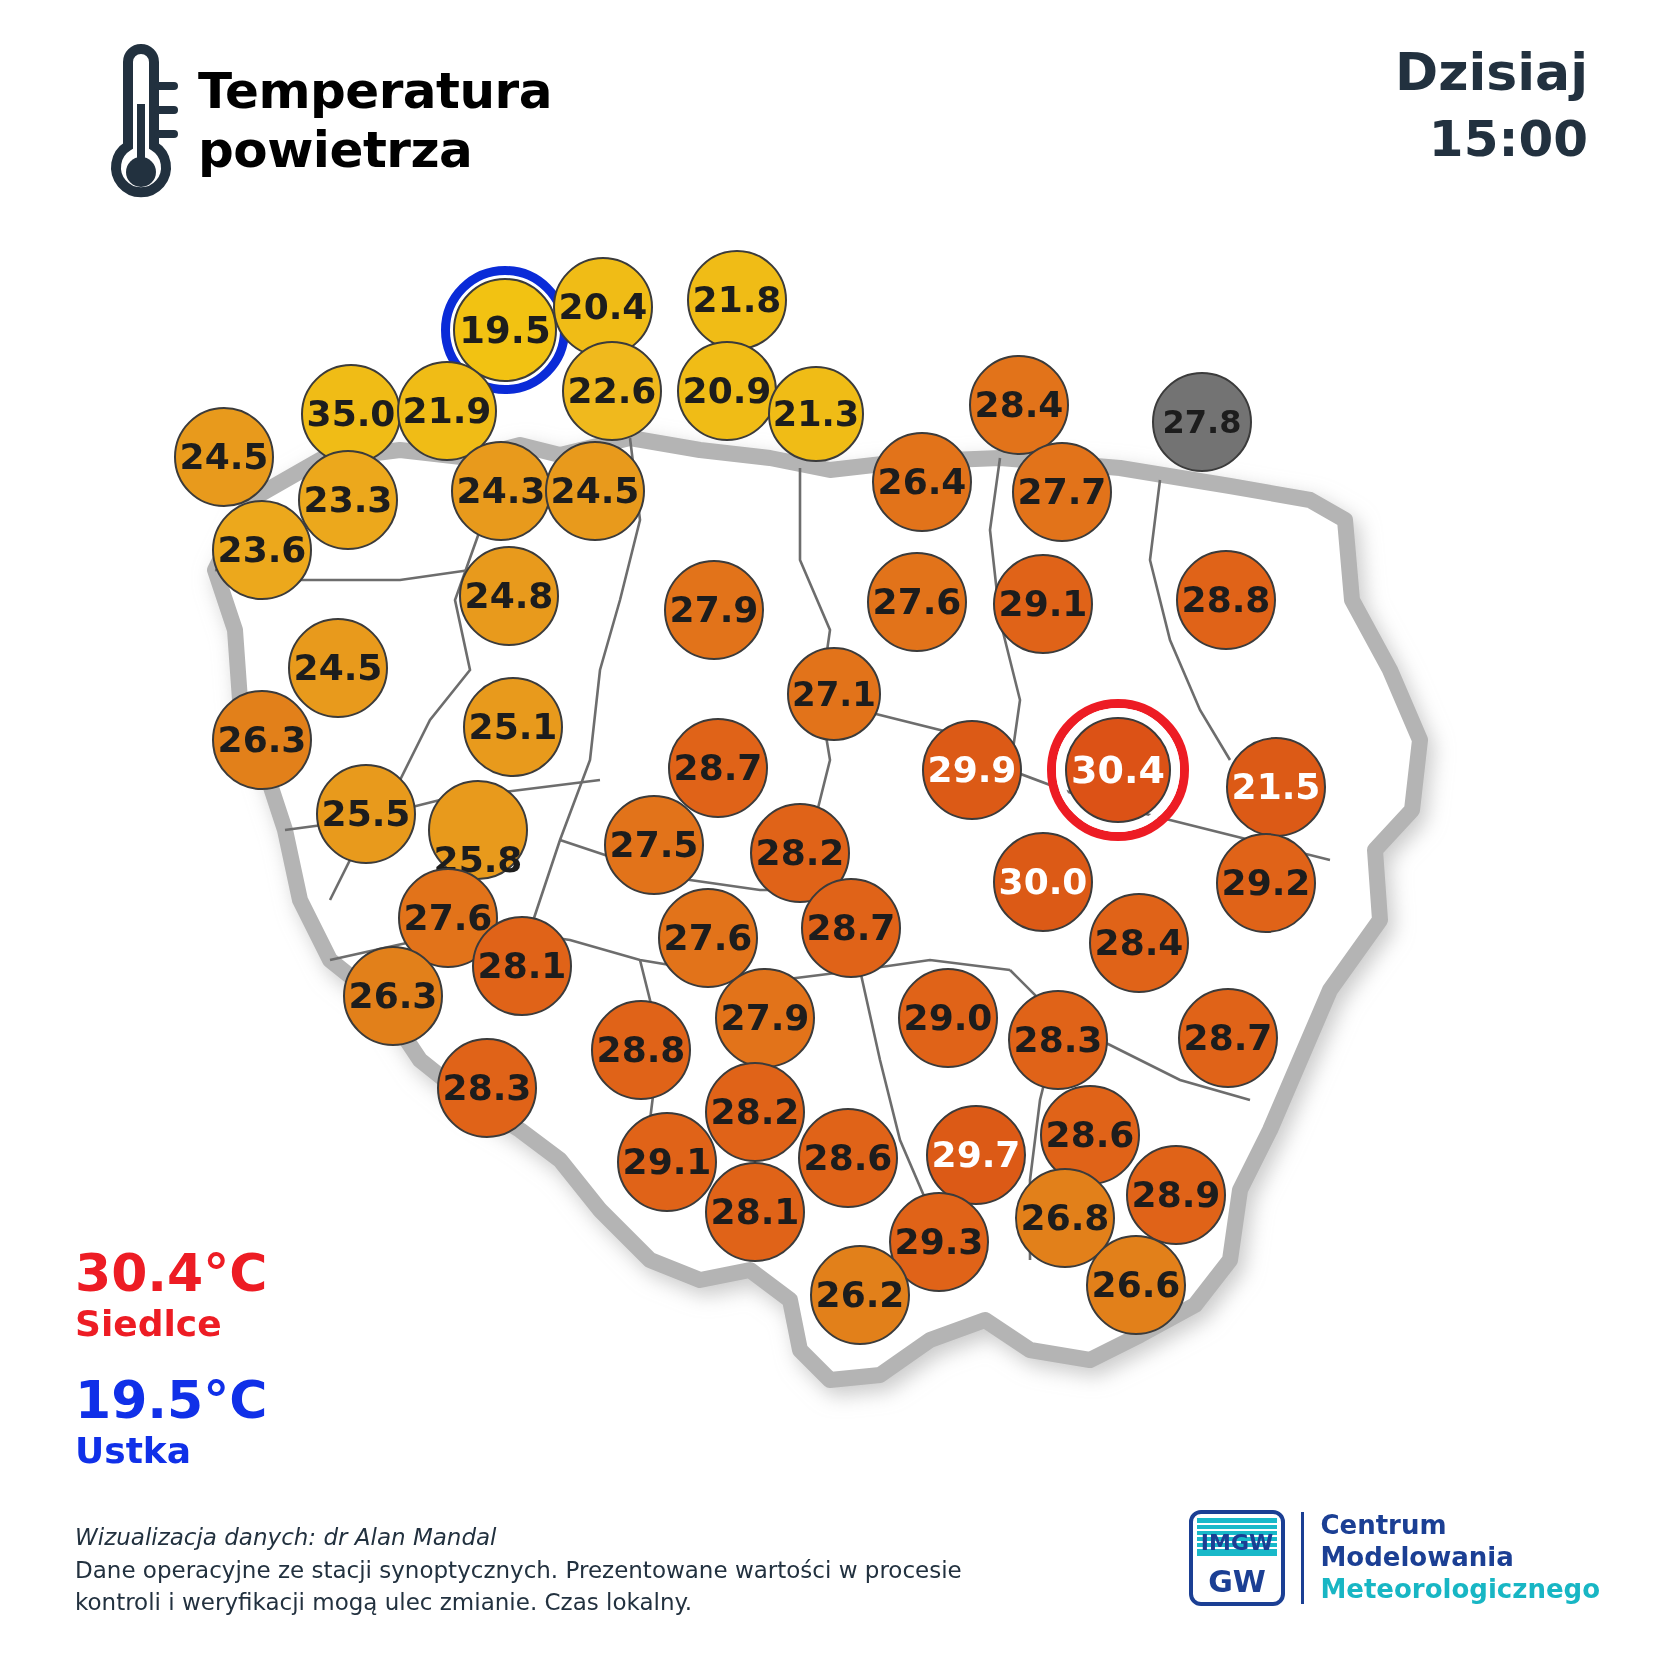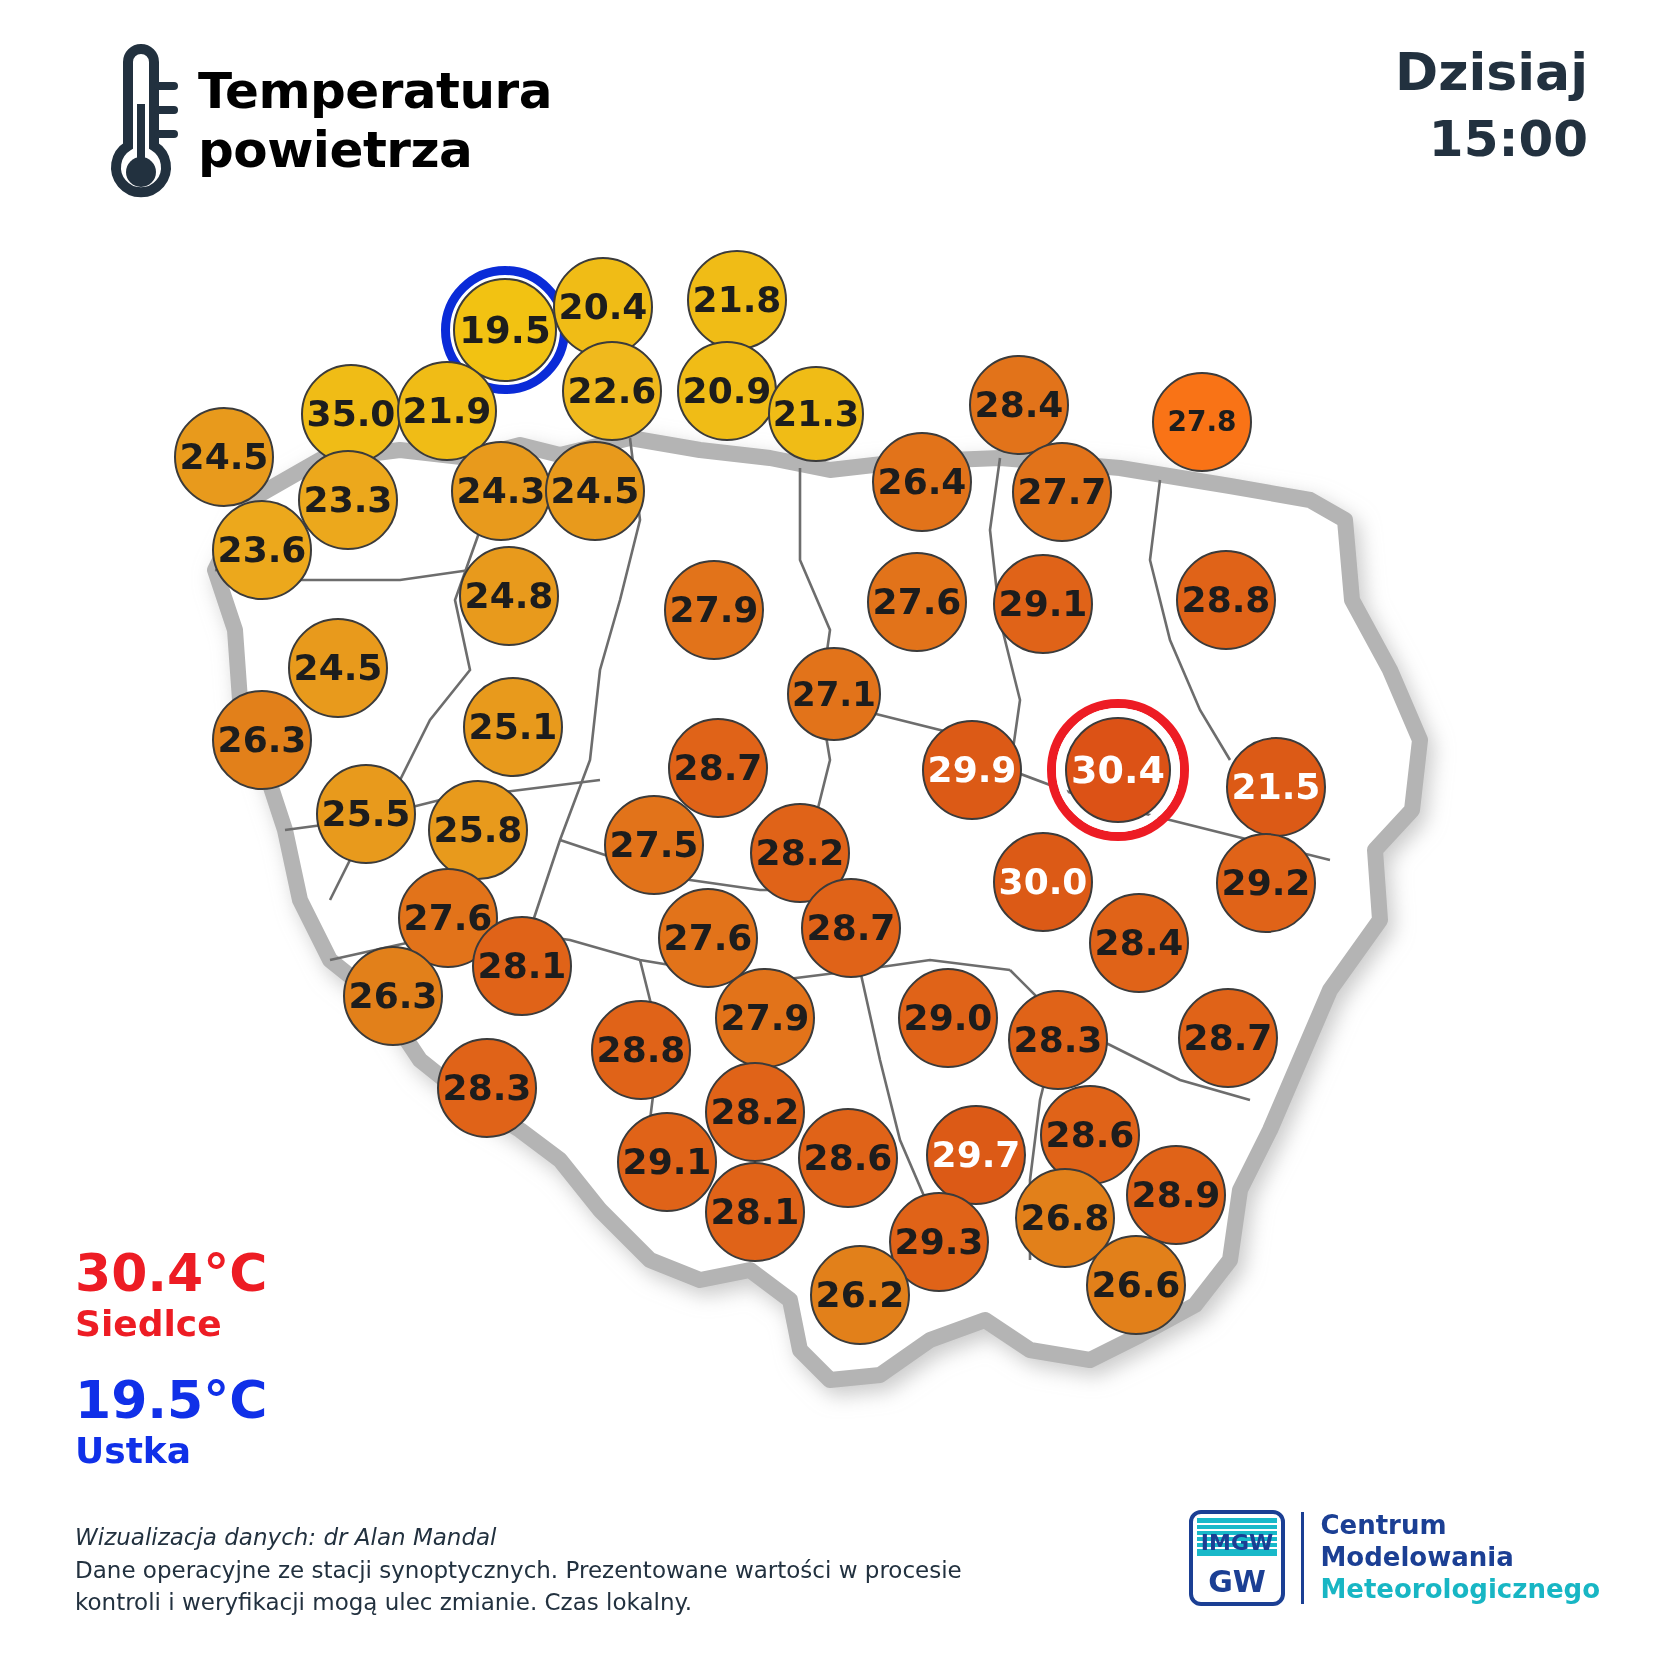--- a/index.html
+++ b/index.html
@@ -259,21 +259,21 @@
     </div>
     <div class="station" style="left: 397px; top: 161px; width: 100px; height: 100px; background: rgb(240, 188, 22); font-size: 36px; z-index: 5;">
       <span>21.9</span>
     </div>
     <div class="station" style="left: 768px; top: 166px; width: 96px; height: 96px; background: rgb(240, 188, 22); font-size: 35px; z-index: 5;">
       <span>21.3</span>
     </div>
     <div class="station" style="left: 969px; top: 155px; width: 100px; height: 100px; background: rgb(226, 115, 26); font-size: 36px; z-index: 5;">
       <span>28.4</span>
     </div>
-    <div class="station" style="left: 1152px; top: 172px; width: 100px; height: 100px; background: #f97316; font-size: 28px; z-index: 5; text-align: right;">
+    <div class="station" style="left: 1152px; top: 172px; width: 100px; height: 100px; background: #737373; font-size: 32px; z-index: 5; text-align: right;">
       <span>27.8</span>
     </div>
     <div class="station" style="left: 174px; top: 207px; width: 100px; height: 100px; background: rgb(232, 154, 28); font-size: 36px; z-index: 5;">
       <span>24.5</span>
     </div>
     <div class="station" style="left: 872px; top: 232px; width: 100px; height: 100px; background: rgb(226, 115, 26); font-size: 36px; z-index: 5;">
       <span>26.4</span>
     </div>
     <div class="station" style="left: 1012px; top: 242px; width: 100px; height: 100px; background: rgb(226, 115, 26); font-size: 36px; z-index: 5;">
       <span>27.7</span>
@@ -327,21 +327,21 @@
     </div>
     <div class="station white-text" style="left: 1226px; top: 537px; width: 100px; height: 100px; background: rgb(220, 90, 22); font-size: 36px; z-index: 5;">
       <span>21.5</span>
     </div>
     <div class="station" style="left: 668px; top: 518px; width: 100px; height: 100px; background: rgb(224, 99, 24); font-size: 36px; z-index: 5;">
       <span>28.7</span>
     </div>
     <div class="station" style="left: 316px; top: 564px; width: 100px; height: 100px; background: rgb(232, 154, 28); font-size: 36px; z-index: 5;">
       <span>25.5</span>
     </div>
-    <div class="station" style="left: 428px; top: 580px; width: 100px; height: 100px; background: rgb(232, 154, 28); font-size: 36px; z-index: 5;">
+    <div class="station" style="left: 428px; top: 580px; width: 100px; height: 100px; background: rgb(232, 154, 28); font-size: 36px; z-index: 5; align-items: flex-end;">
       <span>25.8</span>
     </div>
     <div class="station" style="left: 604px; top: 595px; width: 100px; height: 100px; background: rgb(226, 115, 26); font-size: 36px; z-index: 5;">
       <span>27.5</span>
     </div>
     <div class="station" style="left: 750px; top: 603px; width: 100px; height: 100px; background: rgb(224, 99, 24); font-size: 36px; z-index: 5;">
       <span>28.2</span>
     </div>
     <div class="station white-text" style="left: 993px; top: 632px; width: 100px; height: 100px; background: rgb(220, 90, 22); font-size: 36px; z-index: 5;">
       <span>30.0</span>

